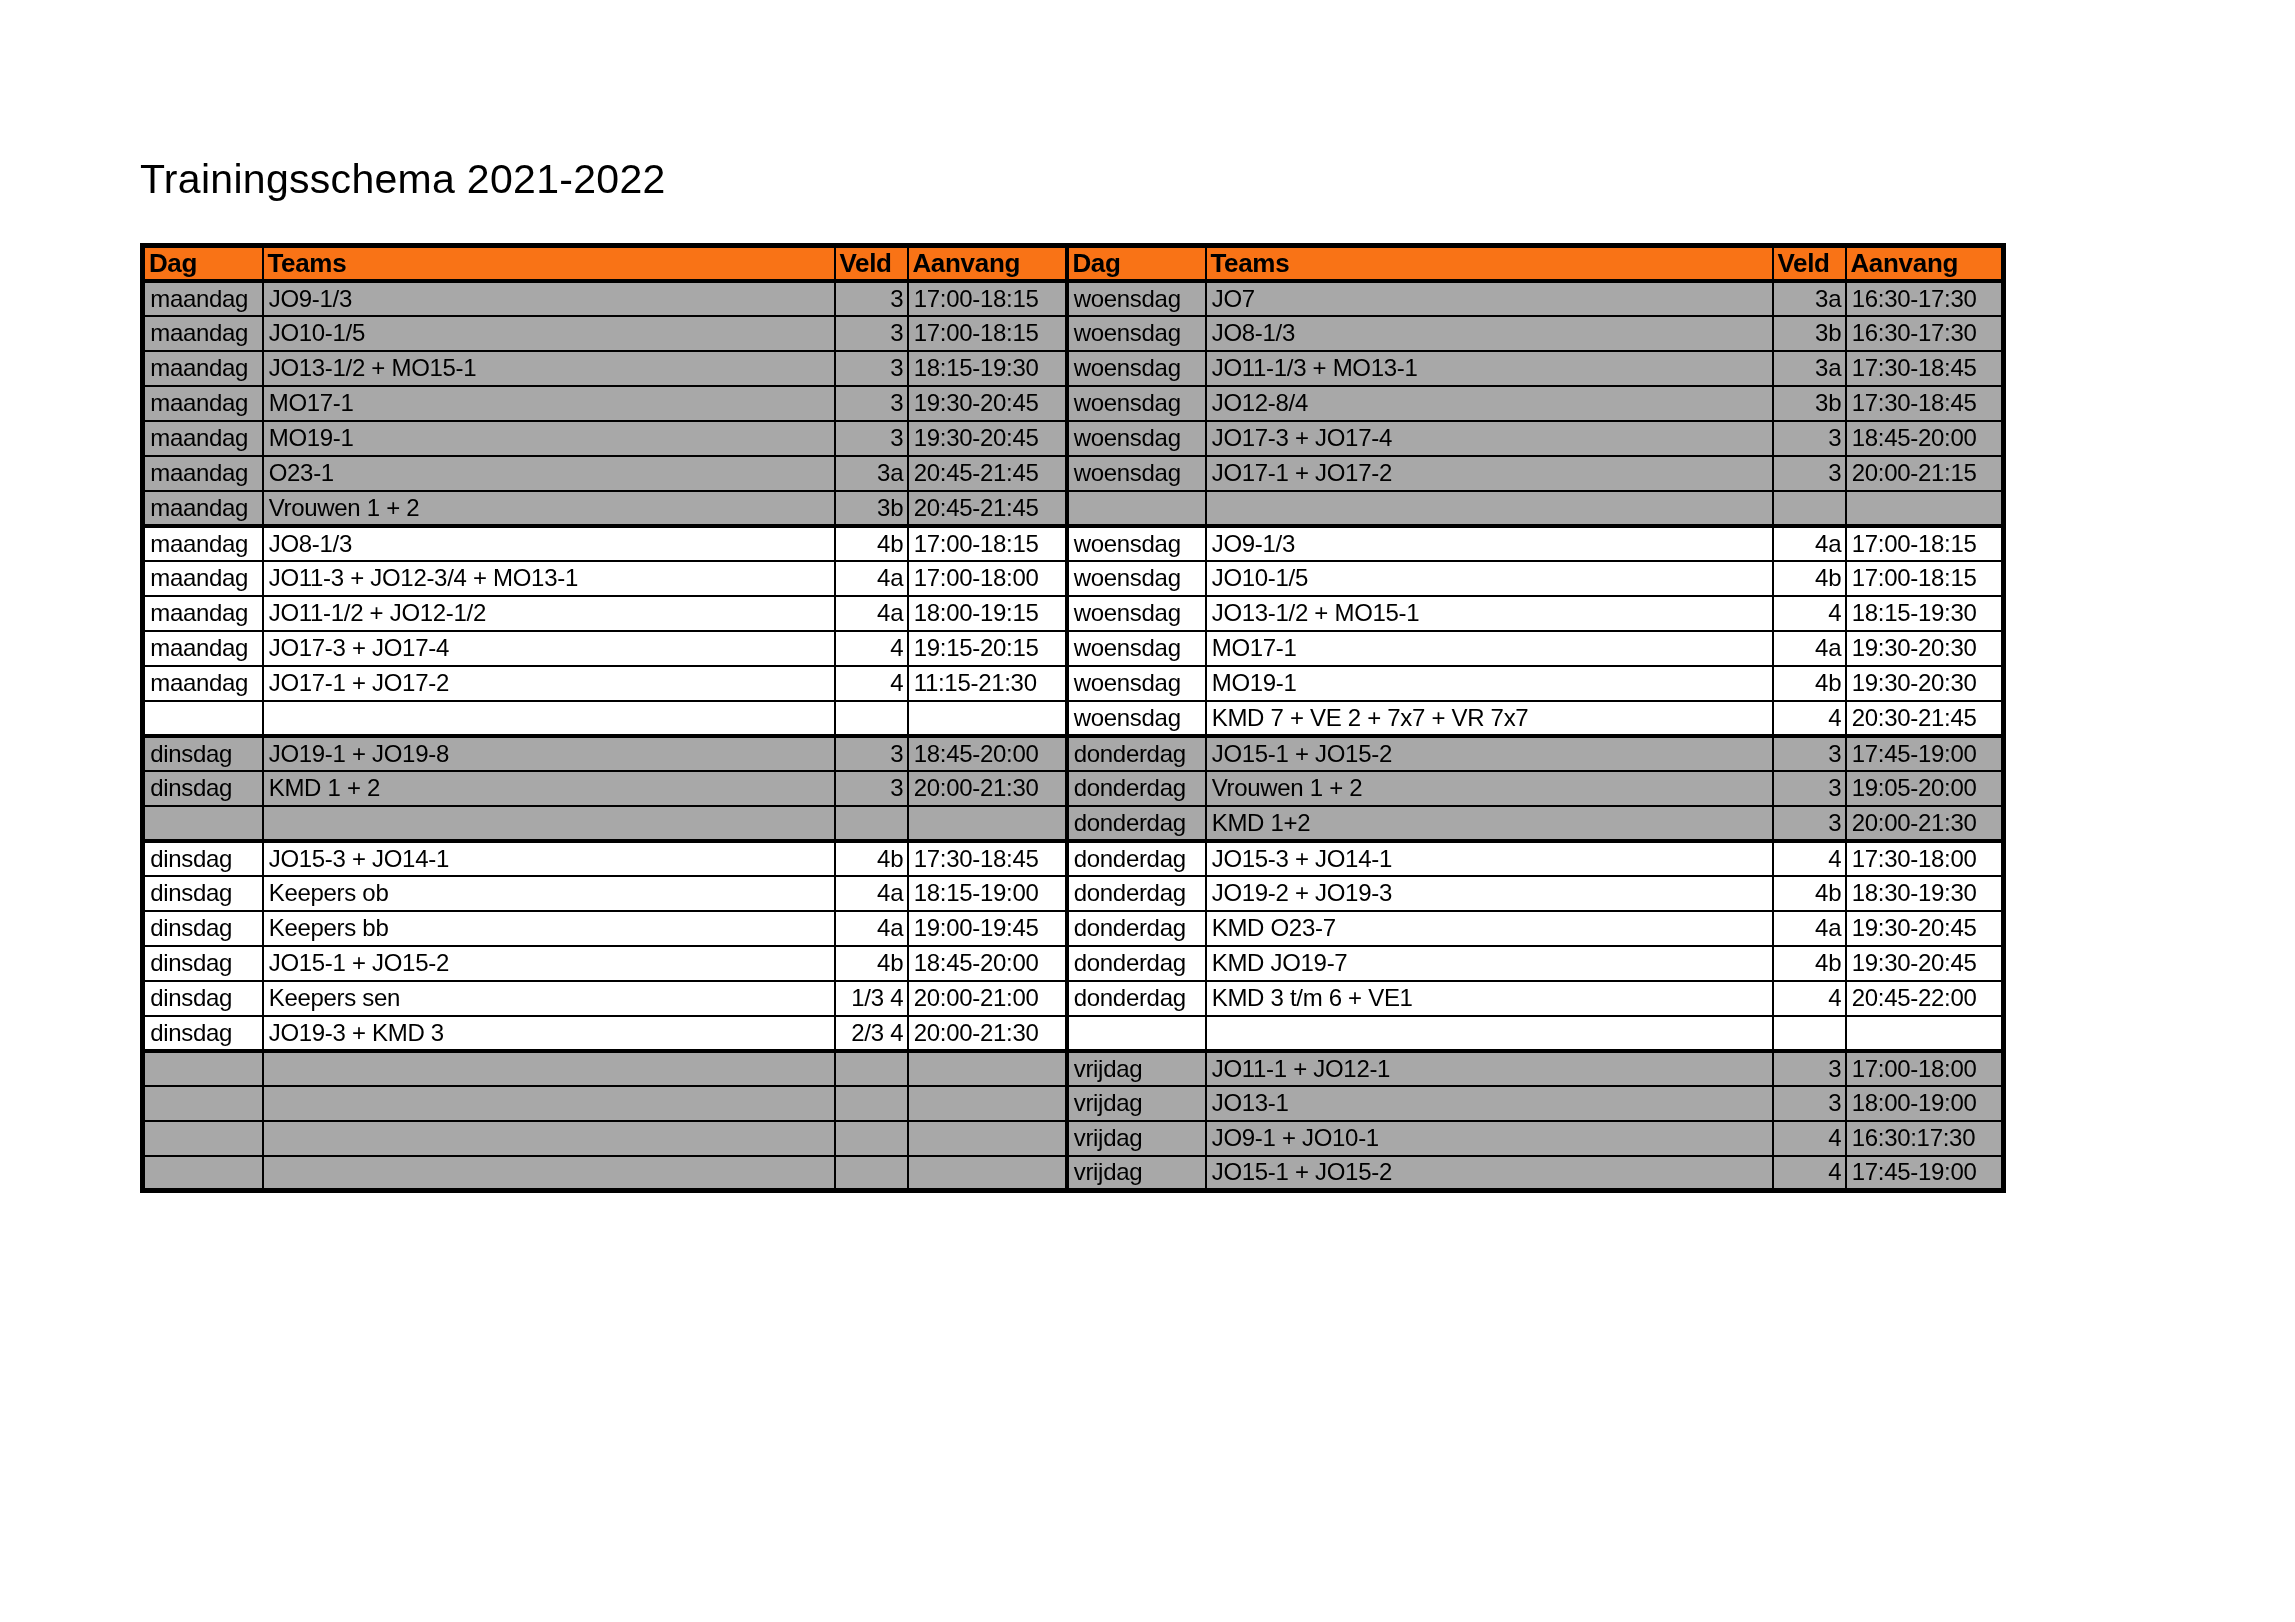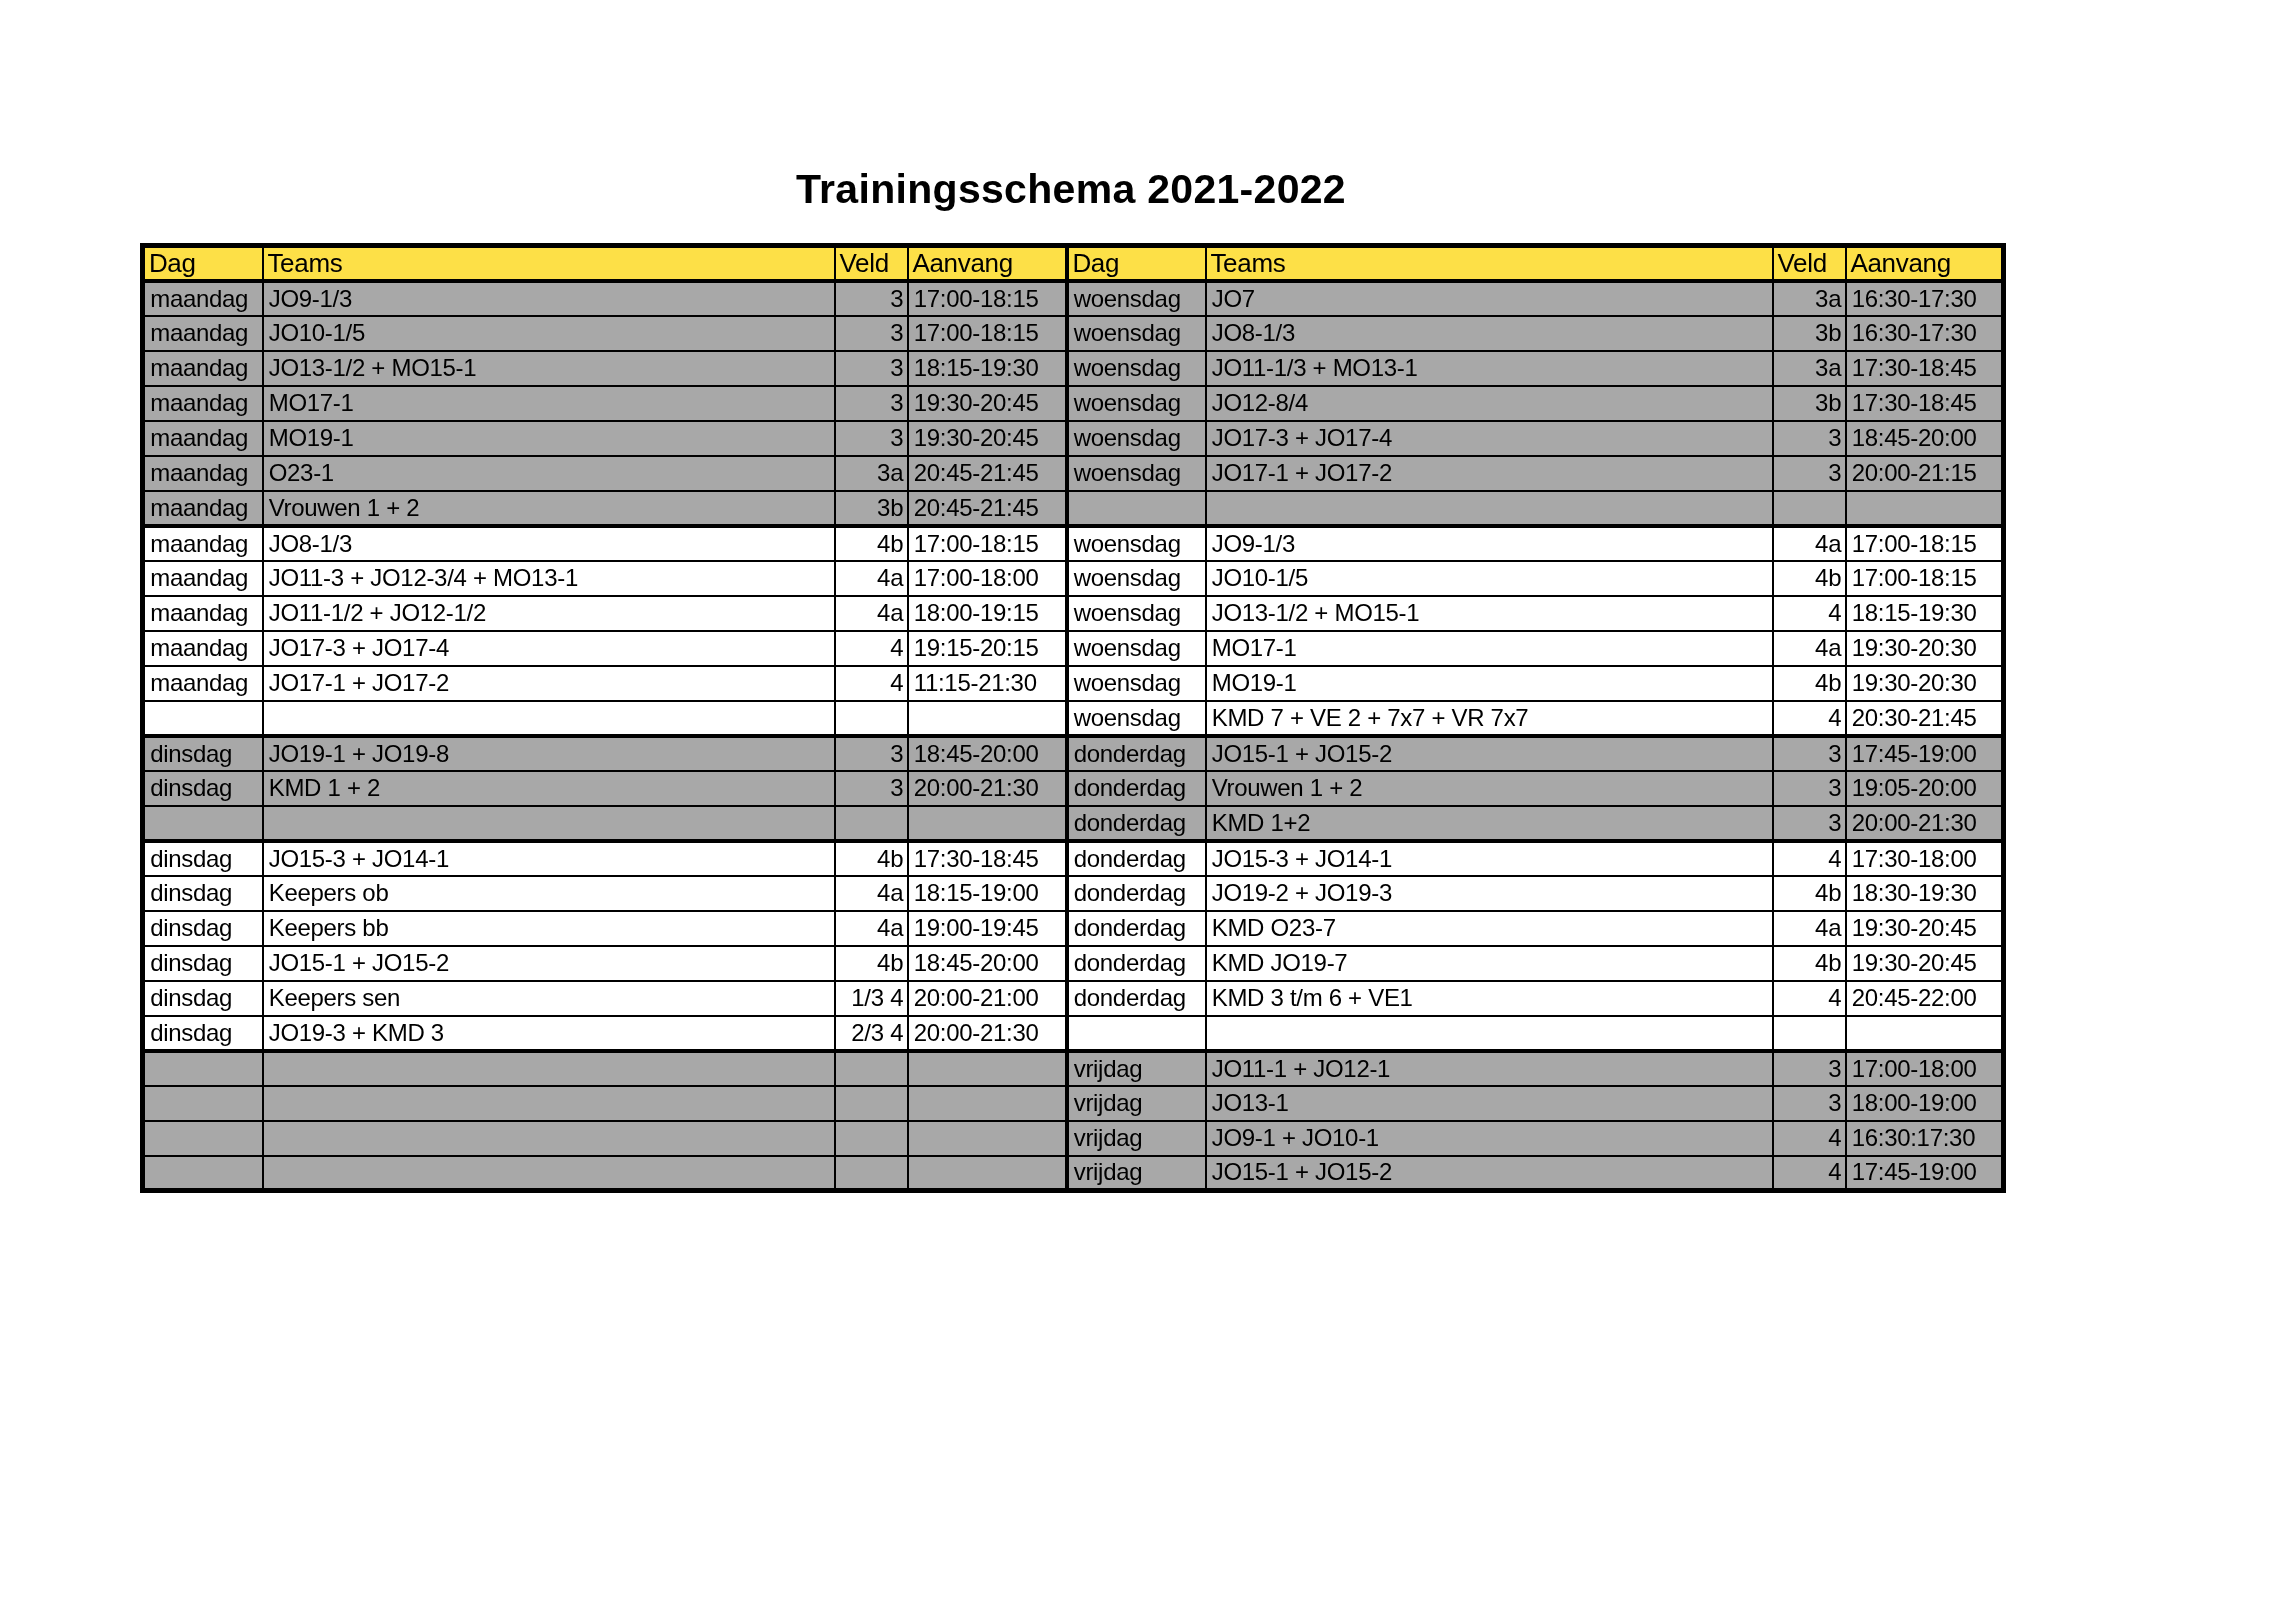--- a/index.html
+++ b/index.html
@@ -11,25 +11,25 @@
     color: #000000;
   }
   .page {
     position: relative;
     width: 2295px; height: 1623px;
     background: #ffffff;
     overflow: hidden;
   }
   .title {
     position: absolute;
-    left: 140px; top: 166px; width: 1862px;
+    left: 140px; top: 156px; width: 1862px;
     margin: 0;
-    text-align: center;
+    text-align: left;
     font-size: 41px;
-    font-weight: 700;
+    font-weight: 400;
     letter-spacing: 0.3px;
     white-space: nowrap;
   }
   table.schedule {
     position: absolute;
     left: 140px; top: 243px;
     width: 1862px;
     border-collapse: collapse;
     table-layout: fixed;
     border: 5.2px solid #000000;
@@ -41,24 +41,24 @@
     padding: 0 5.2px;
     font-size: 24px;
     letter-spacing: -0.3px;
     line-height: 1.0;
     white-space: nowrap;
     overflow: hidden;
     vertical-align: middle;
     text-align: left;
   }
   thead th {
-    font-weight: 400;
+    font-weight: 700;
     font-size: 26px;
     height: 35px;
-    background: #fde047;
+    background: #f97316;
     border-bottom-width: 4.6px;
     padding: 0 3.9px;
   }
   
   td:nth-child(3), td:nth-child(7) { text-align: right; padding: 0 3.3px 0 1.3px; }
   
   th:nth-child(5), td:nth-child(5) { border-left-width: 4.6px; }
   
   tr.sep td { border-top-width: 4.6px; }
   

